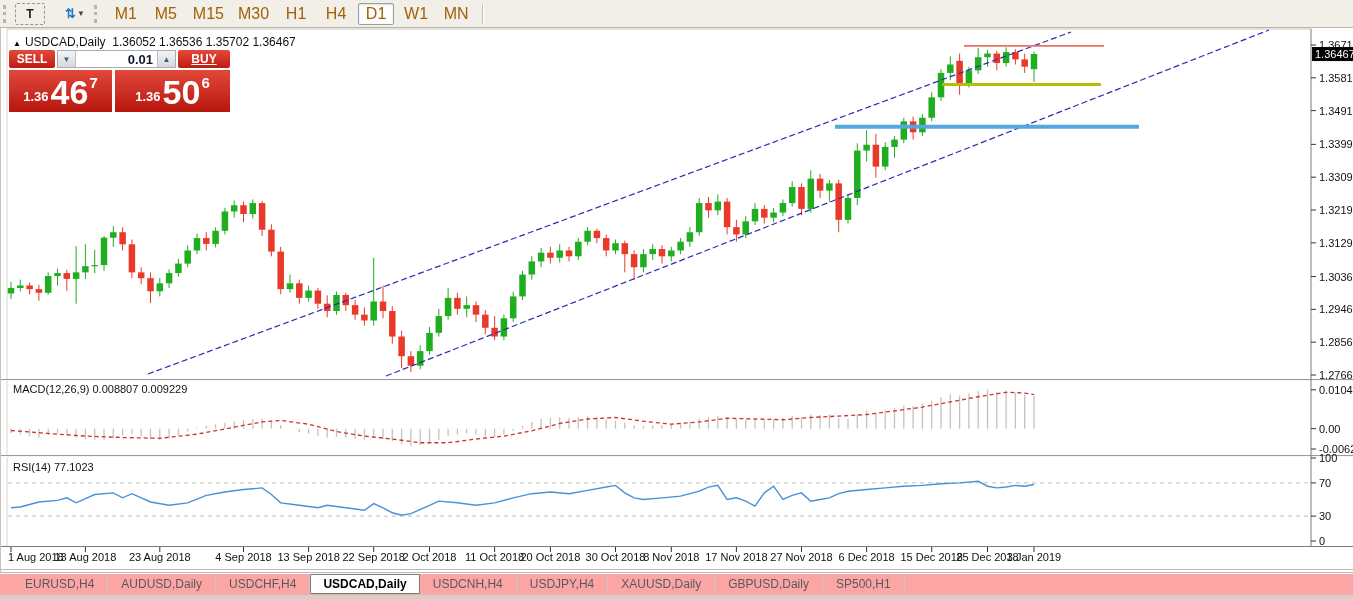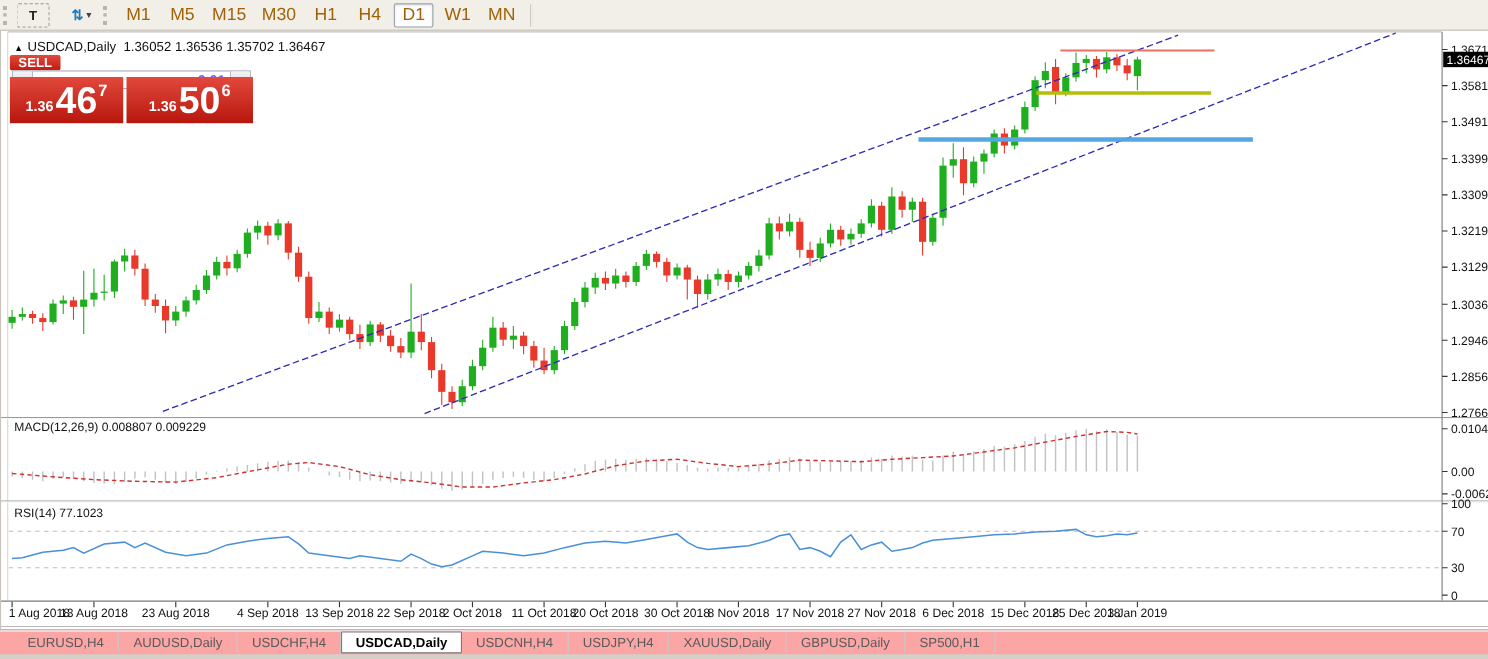--- a/index.html
+++ b/index.html
@@ -19,30 +19,30 @@
   .tfbtn.active{background:#fdfdfd;border:1px solid #94a0ac;box-shadow:inset 0 1px 2px rgba(0,0,0,.12);}
   
   .chartarea{position:absolute;top:28px;left:0;width:1353px;height:544px;background:#ffffff;
     border-left:1px solid #c8c4bc;box-sizing:border-box;}
   .chartarea svg{position:absolute;top:0;left:0;}
   .chart-title{position:absolute;top:7px;left:12px;font-size:12px;color:#111;z-index:5;}
   .tri{font-size:8px;margin-right:4px;color:#000;}
   .ind-label{position:absolute;left:12px;font-size:11px;color:#111;z-index:5;text-align:right;}
   
   .tpanel{position:absolute;top:22px;left:8px;width:221px;z-index:6;}
-  .trow{display:flex;height:18px;flex-direction:column;}
+  .trow{display:flex;height:18px;}
   .redbtn{background:linear-gradient(#e4493c,#c01b10);color:#fff;font-weight:bold;font-size:12px;
     display:flex;align-items:center;justify-content:center;border-radius:2px;}
   .sellbtn{width:46px;}
   .buybtn{width:52px;text-decoration:underline;}
   .stepper{flex:1;display:flex;margin:0 2px;border:1px solid #aab;box-sizing:border-box;background:#fff;}
   .stepbtn{width:17px;background:linear-gradient(#f4f4f4,#d8d8dc);color:#33628e;font-size:8px;
     display:flex;align-items:center;justify-content:center;border-right:1px solid #bbc;}
   .stepbtn.up{border-right:none;border-left:1px solid #bbc;}
-  .vol{flex:1;font-size:13px;font-weight:bold;color:#8b5cf6;display:flex;align-items:center;justify-content:flex-end;padding-right:4px;}
+  .vol{flex:1;font-size:13px;font-weight:bold;color:#0f172a;display:flex;align-items:center;justify-content:flex-end;padding-right:4px;}
   .prow{display:flex;margin-top:2px;height:42px;}
   .bigpx{background:linear-gradient(#e2483c,#b7170d);color:#fff;display:flex;align-items:flex-end;
     justify-content:center;padding-bottom:3px;}
   .sellpx{width:103px;margin-right:3px;}
   .buypx{width:115px;}
   .px-small{font-size:13px;font-weight:bold;margin:0 2px 5px 0;}
   .px-big{font-size:34px;font-weight:bold;line-height:34px;text-align:center;}
   .px-sup{font-size:15px;font-weight:bold;margin:0 0 18px 1px;}
   
   .tabbar{position:absolute;top:572px;left:0;width:1353px;height:23px;background:#fca5a5;

